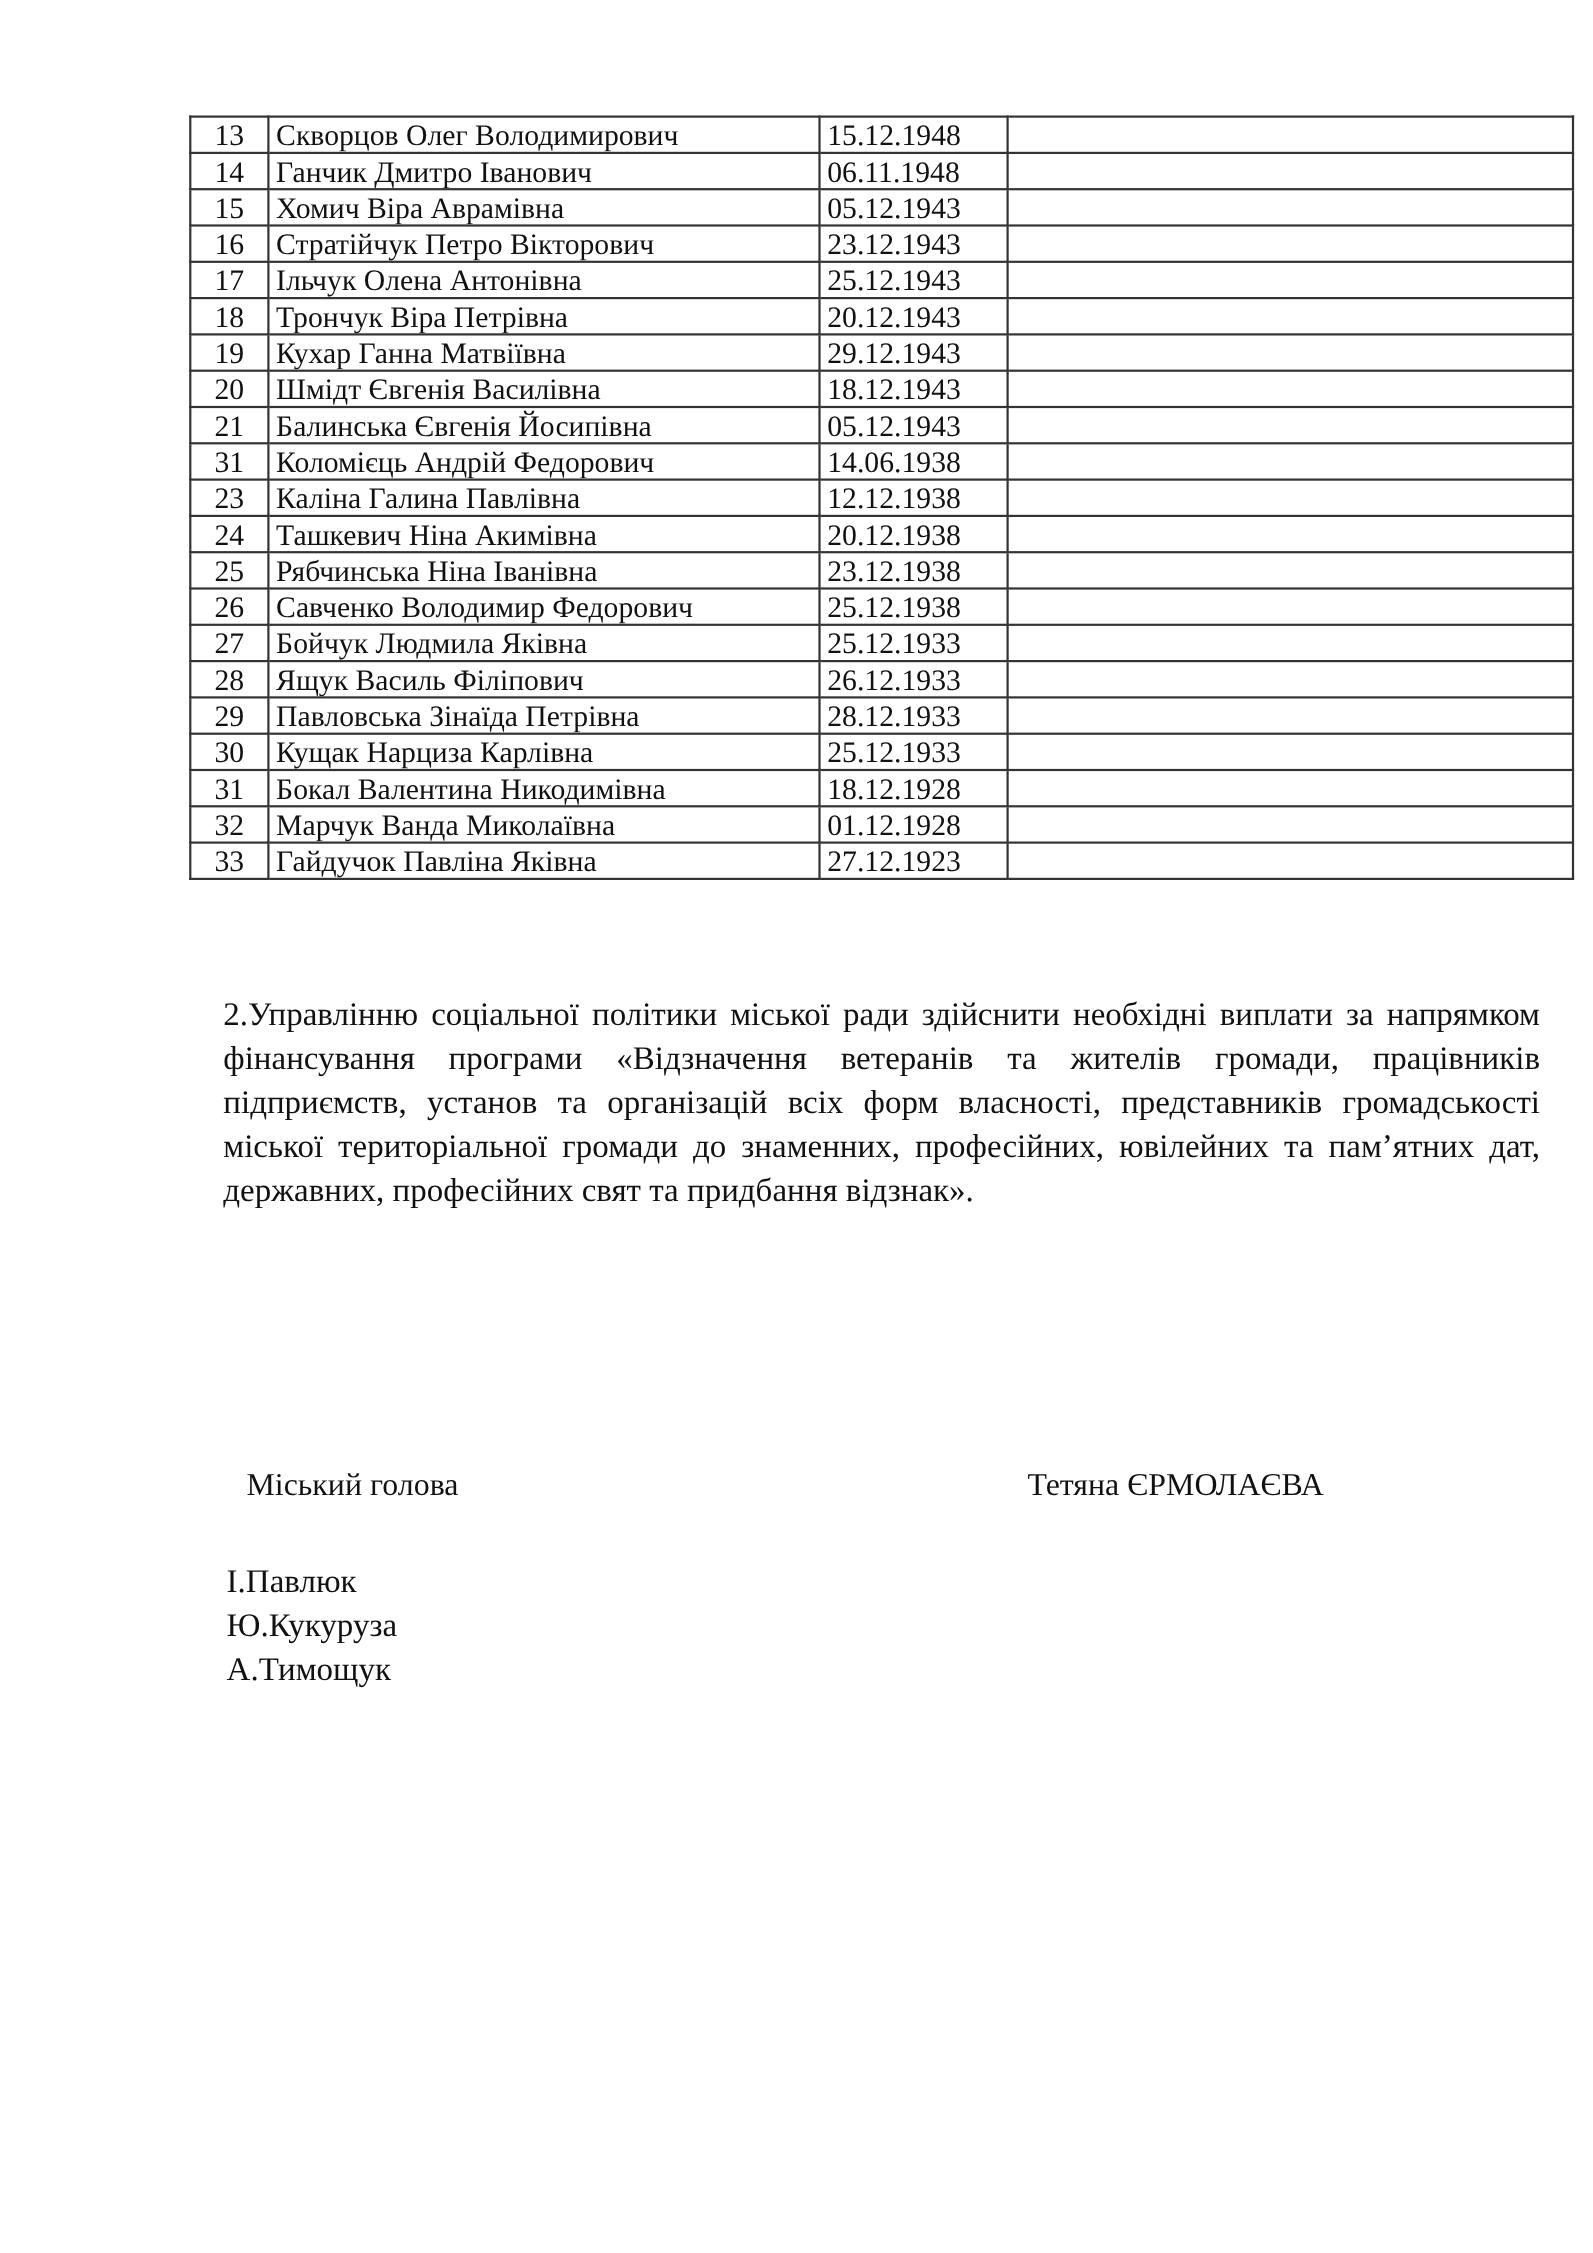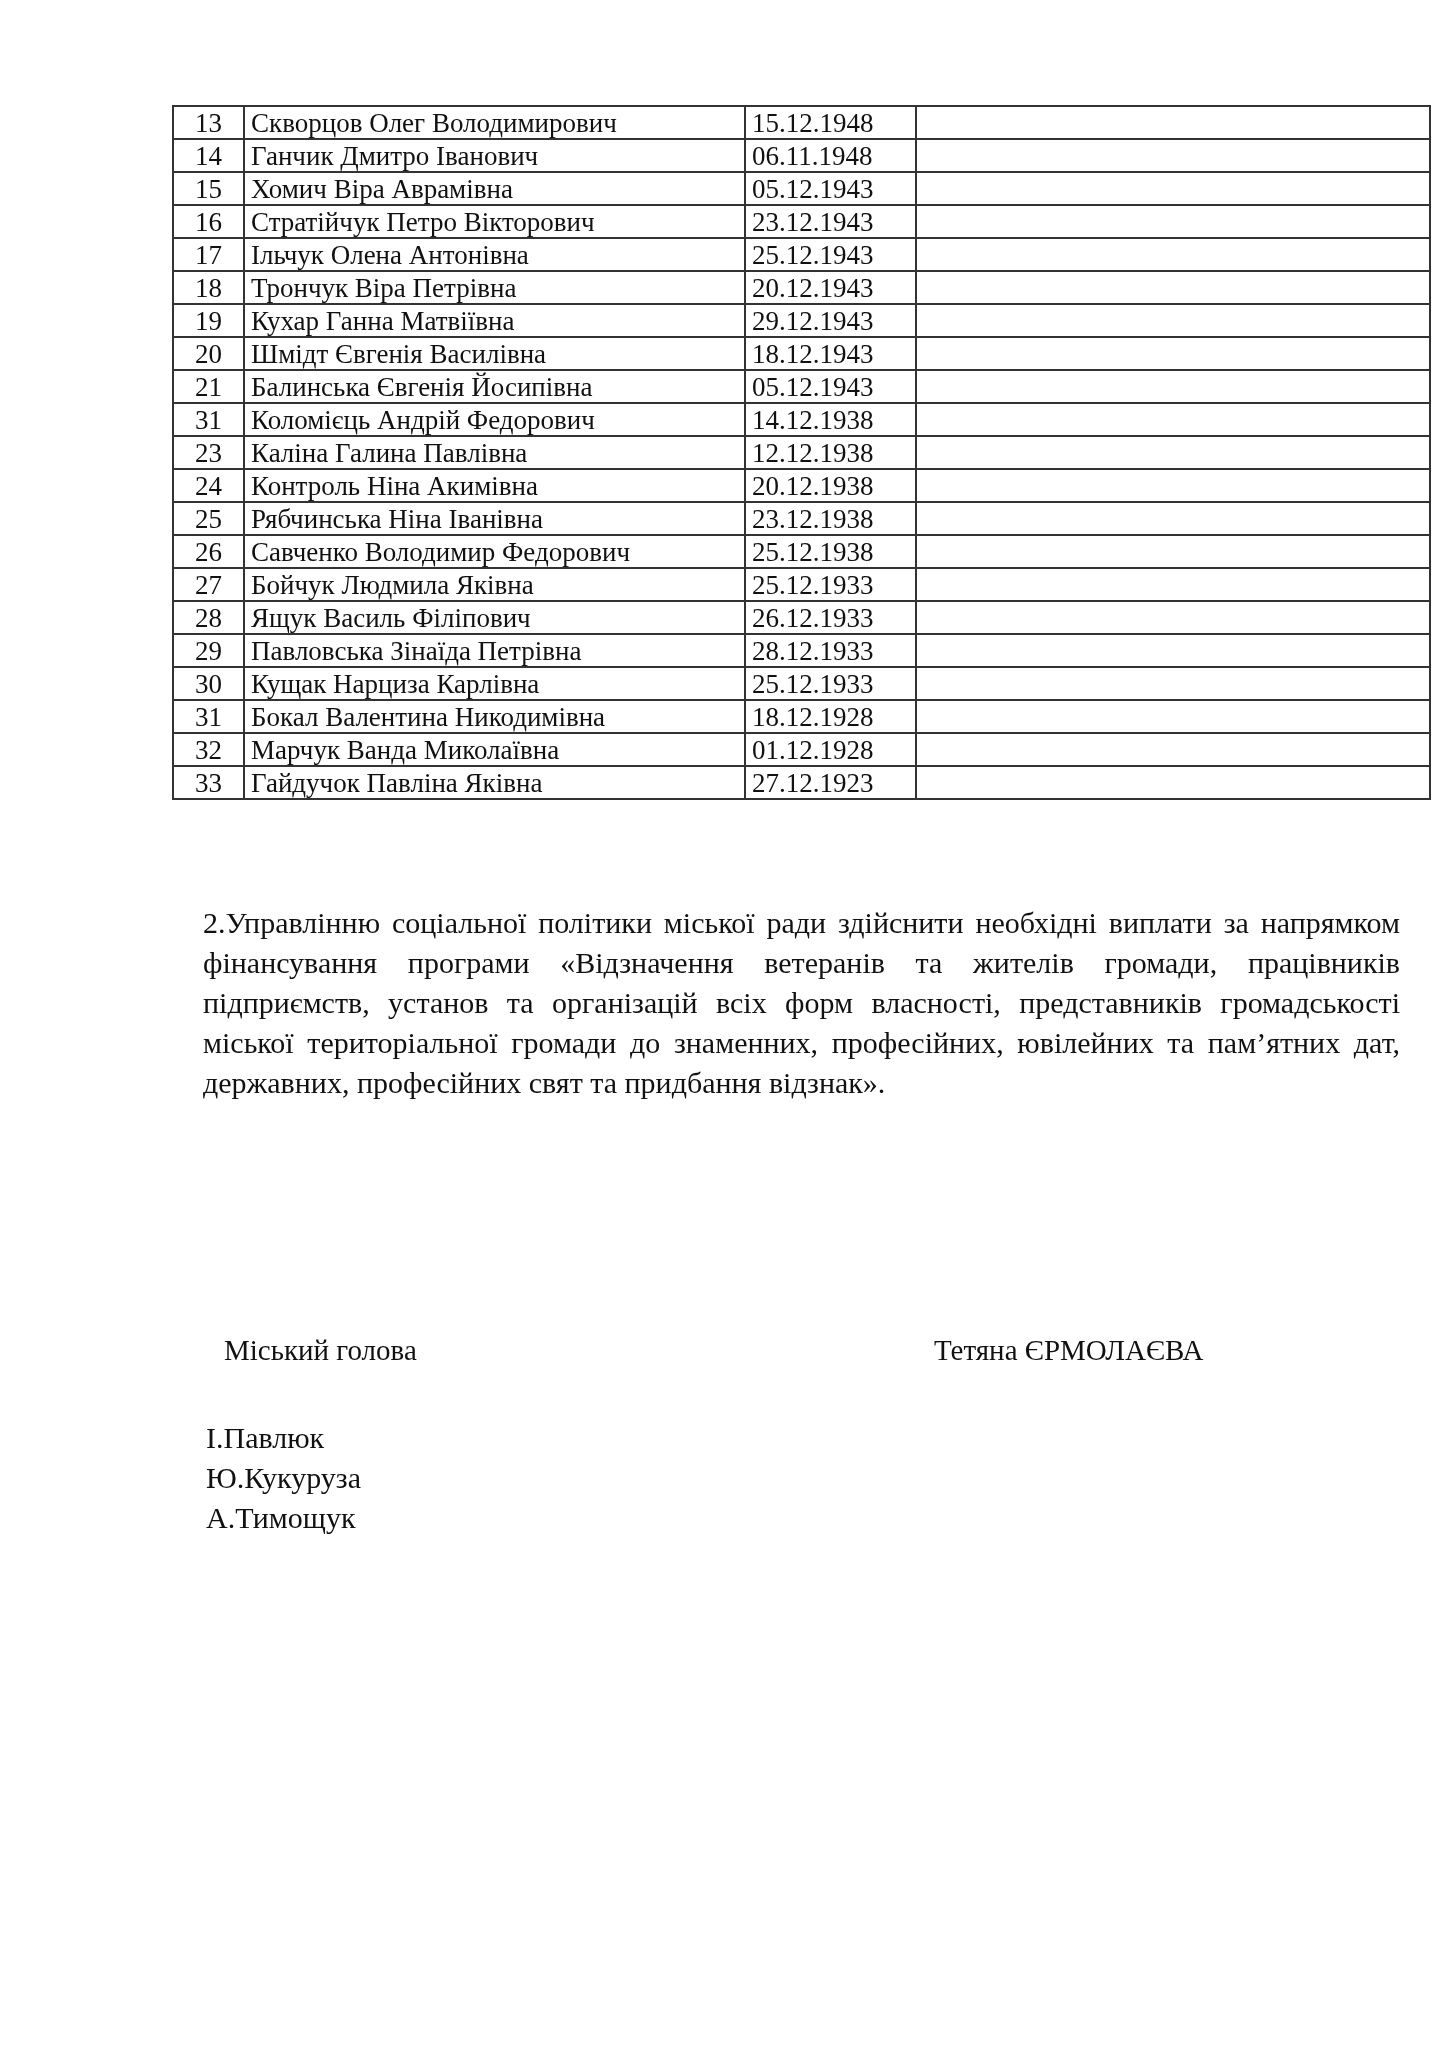--- a/index.html
+++ b/index.html
@@ -99,32 +99,32 @@
         </tr>
         <tr>
           <td class="c-num">21</td>
           <td class="c-name">Балинська Євгенія Йосипівна</td>
           <td class="c-date">05.12.1943</td>
           <td class="c-extra"></td>
         </tr>
         <tr>
           <td class="c-num">31</td>
           <td class="c-name">Коломієць Андрій Федорович</td>
-          <td class="c-date">14.12.1938</td>
+          <td class="c-date">14.06.1938</td>
           <td class="c-extra"></td>
         </tr>
         <tr>
           <td class="c-num">23</td>
           <td class="c-name">Каліна Галина Павлівна</td>
           <td class="c-date">12.12.1938</td>
           <td class="c-extra"></td>
         </tr>
         <tr>
           <td class="c-num">24</td>
-          <td class="c-name">Контроль Ніна Акимівна</td>
+          <td class="c-name">Ташкевич Ніна Акимівна</td>
           <td class="c-date">20.12.1938</td>
           <td class="c-extra"></td>
         </tr>
         <tr>
           <td class="c-num">25</td>
           <td class="c-name">Рябчинська Ніна Іванівна</td>
           <td class="c-date">23.12.1938</td>
           <td class="c-extra"></td>
         </tr>
         <tr>

